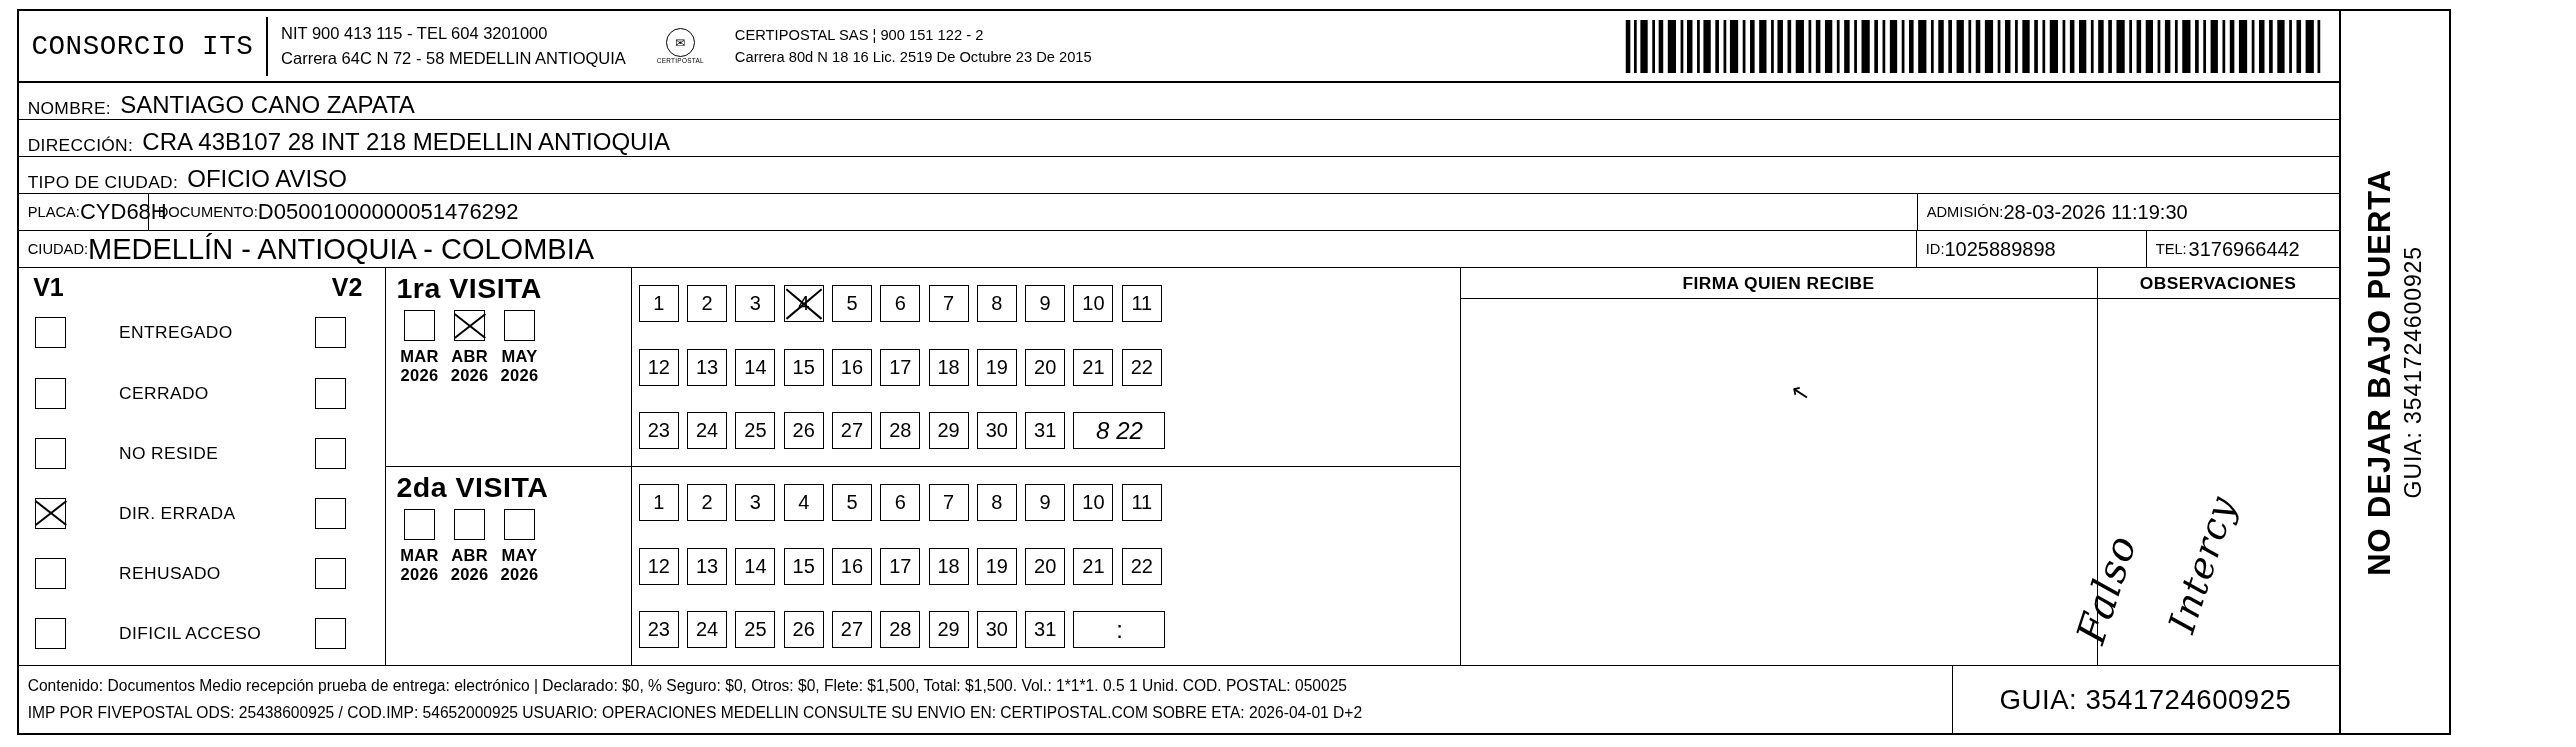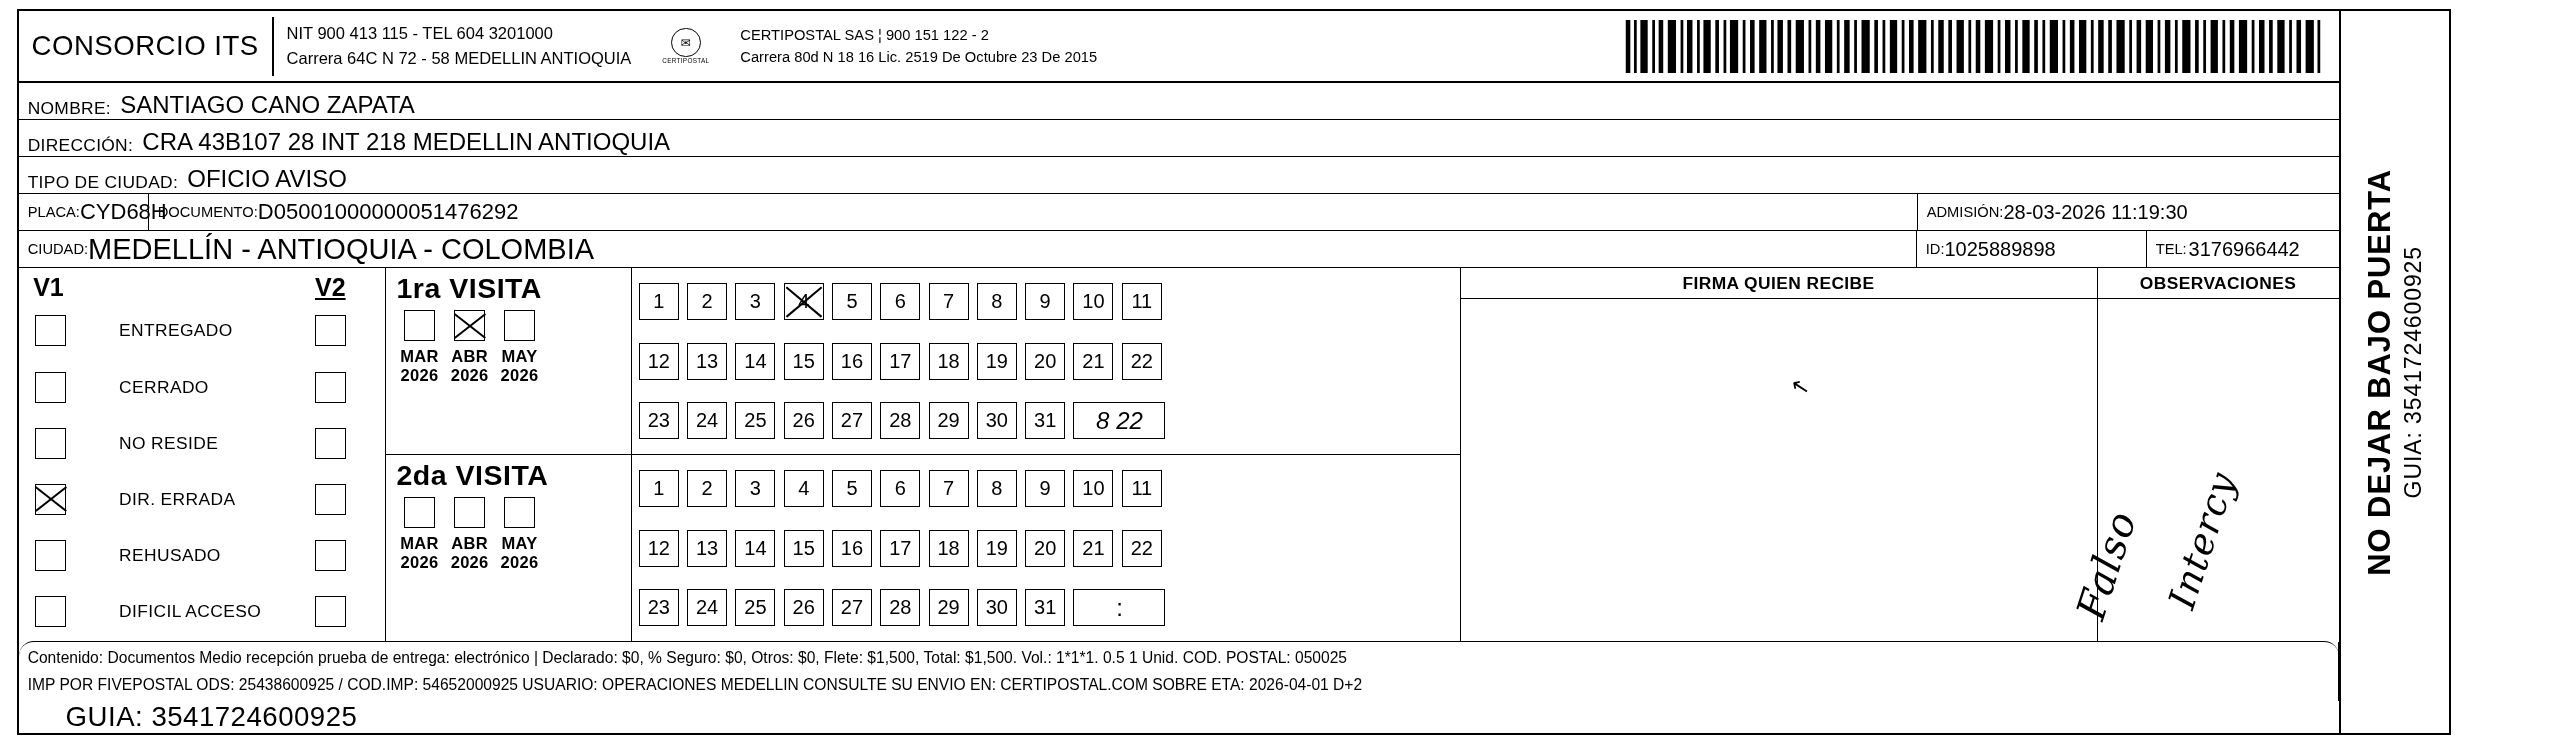--- a/index.html
+++ b/index.html
@@ -46,20 +46,21 @@
     height: 72px;
     box-sizing: border-box;
   }
   .hdr-brand {
     display: flex;
     align-items: center;
     padding: 16px 13px;
     font-size: 27.6px;
     letter-spacing: 0.5px;
     white-space: nowrap;
+    font-family: Liberation Mono, monospace;
   }
   .hdr-sep {
     width: 1.8px;
     background: #000;
     margin: 5.5px 0;
   }
   .hdr-block {
     display: flex;
     flex-direction: column;
     justify-content: center;
@@ -160,21 +161,21 @@
     display: flex;
     flex-direction: row;
     align-items: center;
     font-size: 25px;
     font-weight: bold;
     padding: 0 5.5px;
     height: 31px;
   }
   .st-head .c1 { width: 84px; text-align: left; padding-left: 9.2px; }
   .st-head .c2 { flex: 1 1 auto; }
-  .st-head .c3 { width: 64px; text-align: left; text-decoration: underline; }
+  .st-head .c3 { width: 64px; text-align: center; }
   .st-row {
     display: flex;
     flex-direction: row;
     align-items: center;
     flex: 1 1 0;
     padding: 0 5.5px;
   }
   .st-row .c1 { width: 84px; display: flex; justify-content: flex-start; padding-left: 11px; }
   .st-row .c2 { flex: 1 1 auto; font-size: 17.4px; letter-spacing: 0.4px; }
   .st-row .c3 { width: 64px; display: flex; justify-content: flex-start; }
@@ -328,25 +329,23 @@
     font-size: 37px;
     transform: rotate(-72deg);
     transform-origin: left bottom;
     white-space: nowrap;
     letter-spacing: 0.9px;
   }
 
   
   .footer {
     display: flex;
-    flex-direction: column;
     border-top: 1.8px solid #000;
     box-sizing: border-box;
-    height: 92px;
-    border-radius: 15px;
+    height: 68px;
   }
   .foot-text {
     flex: 1 1 auto;
     display: flex;
     flex-direction: column;
     justify-content: center;
     padding: 0 9.2px;
     font-size: 15.6px;
     line-height: 1.7;
     border-right: 1.8px solid #000;

